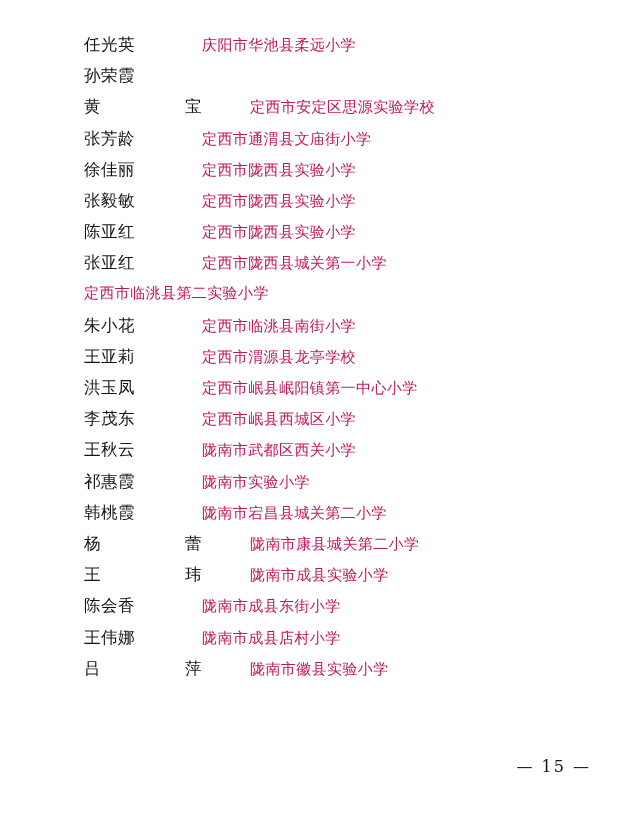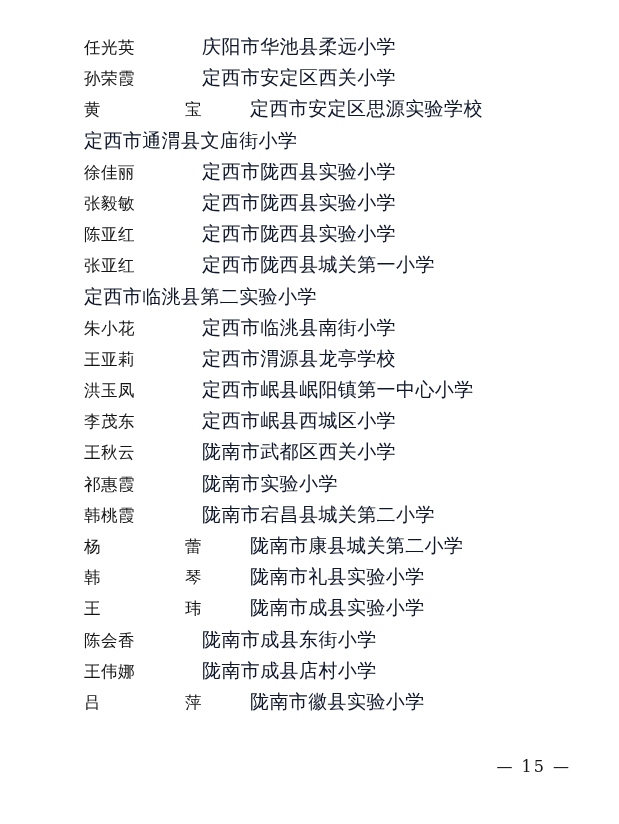--- a/index.html
+++ b/index.html
@@ -44,53 +44,53 @@
   .name-cell.spread {
     display: inline-block;
     text-align: justify;
     text-align-last: justify;
     width: 70px;
     flex: 0 0 118px;
     padding-right: 48px;
     box-sizing: content-box;
   }
   .school-cell {
-    font-size: 19px;
+    font-size: 15px;
     letter-spacing: 0.4px;
-    color: #0f172a;
+    color: #be185d;
     white-space: nowrap;
   }
   .page-number {
     position: absolute;
-    right: 72px;
+    right: 52px;
     bottom: 48px;
     font-size: 16px;
     letter-spacing: 2px;
     color: #141414;
     font-family: "DejaVu Serif", "Liberation Serif", serif;
   }
 </style>
 </head>
 <body>
 
 <div class="page">
   <div class="roster" id="roster">
       <div class="roster-row">
         <div class="name-cell">任光英</div>
         <div class="school-cell">庆阳市华池县柔远小学</div>
       </div>
       <div class="roster-row">
         <div class="name-cell">孙荣霞</div>
-        <div class="school-cell">定西市安定区西关小学</div>
       </div>
       <div class="roster-row">
         <div class="name-cell spread">黄宝</div>
         <div class="school-cell">定西市安定区思源实验学校</div>
       </div>
       <div class="roster-row">
+        <div class="name-cell">张芳龄</div>
         <div class="school-cell">定西市通渭县文庙街小学</div>
       </div>
       <div class="roster-row">
         <div class="name-cell">徐佳丽</div>
         <div class="school-cell">定西市陇西县实验小学</div>
       </div>
       <div class="roster-row">
         <div class="name-cell">张毅敏</div>
         <div class="school-cell">定西市陇西县实验小学</div>
       </div>
@@ -131,24 +131,20 @@
       </div>
       <div class="roster-row">
         <div class="name-cell">韩桃霞</div>
         <div class="school-cell">陇南市宕昌县城关第二小学</div>
       </div>
       <div class="roster-row">
         <div class="name-cell spread">杨蕾</div>
         <div class="school-cell">陇南市康县城关第二小学</div>
       </div>
       <div class="roster-row">
-        <div class="name-cell spread">韩琴</div>
-        <div class="school-cell">陇南市礼县实验小学</div>
-      </div>
-      <div class="roster-row">
         <div class="name-cell spread">王玮</div>
         <div class="school-cell">陇南市成县实验小学</div>
       </div>
       <div class="roster-row">
         <div class="name-cell">陈会香</div>
         <div class="school-cell">陇南市成县东街小学</div>
       </div>
       <div class="roster-row">
         <div class="name-cell">王伟娜</div>
         <div class="school-cell">陇南市成县店村小学</div>

